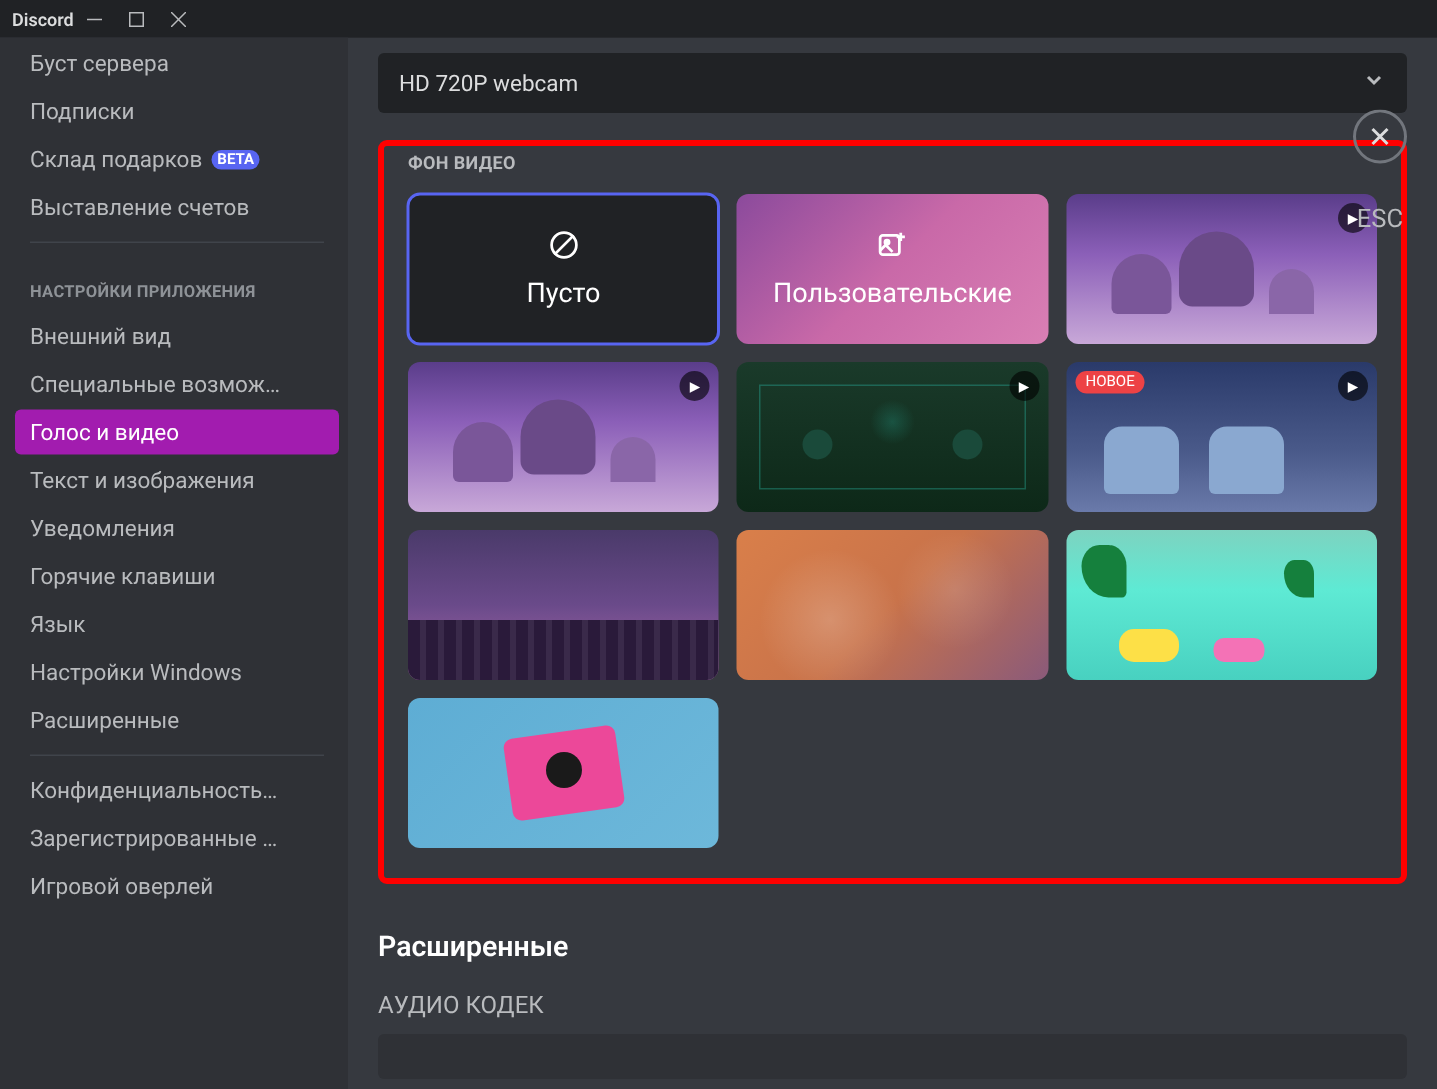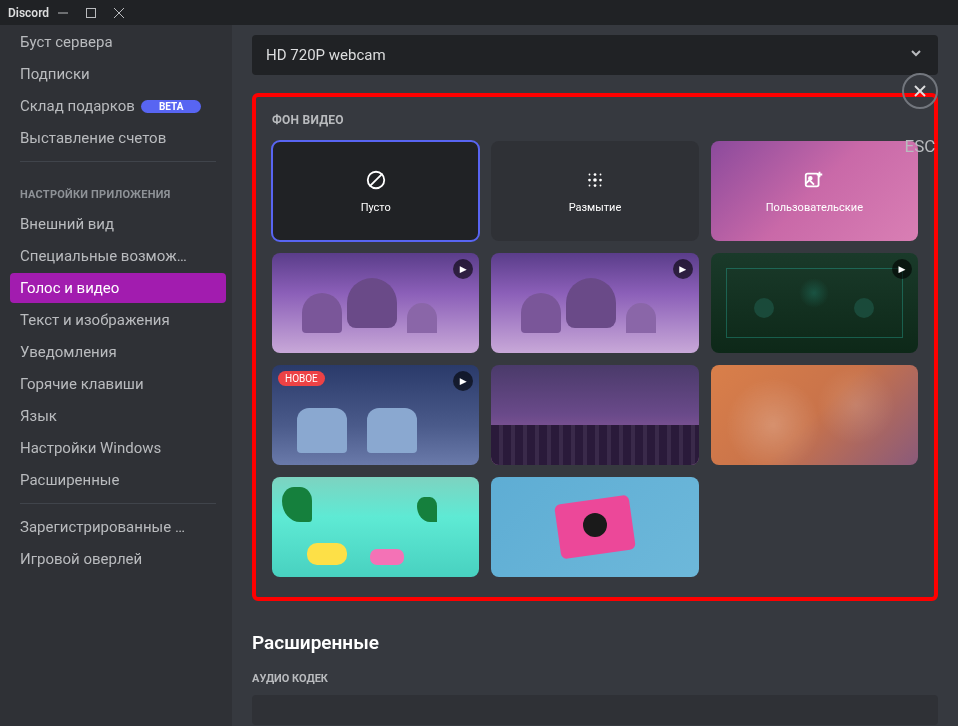--- a/index.html
+++ b/index.html
@@ -10,35 +10,35 @@
 .window-controls { display: flex; }
 .window-control { width: 28px; height: 22px; display: flex; align-items: center; justify-content: center; color: #b9bbbe; font-size: 14px; }
 
 .app-body { display: flex; height: calc(100% - 22px); position: relative; }
 
 .sidebar { width: 232px; background: #2f3136; padding: 0 6px 0 10px; overflow-y: auto; }
 .sidebar-item { padding: 6px 10px; margin: 2px 0; border-radius: 4px; font-size: 15px; color: #b9bbbe; cursor: pointer; white-space: nowrap; overflow: hidden; text-overflow: ellipsis; display: flex; align-items: center; }
 .sidebar-item.active { background: #a21caf; color: #fff; }
 .sidebar-header { padding: 18px 10px 6px; font-size: 11px; font-weight: 700; color: #8e9297; text-transform: uppercase; letter-spacing: 0.02em; }
 .sidebar-divider { height: 1px; background: #40444b; margin: 8px 10px; }
-.beta-badge { background: #5865f2; color: #fff; font-size: 10px; font-weight: 700; padding: 1px 18px; border-radius: 8px; margin-left: 6px; }
+.beta-badge { background: #5865f2; color: #fff; font-size: 10px; font-weight: 700; padding: 1px 4px; border-radius: 8px; margin-left: 6px; }
 
 .content { flex: 1; background: #36393f; padding: 0 20px 20px; overflow-y: auto; position: relative; }
 
 .dropdown { background: #202225; border-radius: 4px; padding: 10px 14px; display: flex; justify-content: space-between; align-items: center; margin-top: 10px; }
 .dropdown-label { font-size: 15px; color: #dcddde; }
 .chevron { color: #b9bbbe; }
 
-.section-highlight { border: 4px solid #ff0000; border-radius: 6px; padding: 16px 16px 20px; margin-top: 18px; }
+.section-highlight { border: 4px solid #ff0000; border-radius: 6px; padding: 4px 16px 20px; margin-top: 18px; }
 .section-title { font-size: 12px; font-weight: 700; color: #b9bbbe; letter-spacing: 0.02em; margin-bottom: 14px; }
 
 .bg-grid { display: grid; grid-template-columns: repeat(3, 1fr); gap: 12px; }
 .bg-card { height: 100px; border-radius: 8px; position: relative; overflow: hidden; cursor: pointer; display: flex; flex-direction: column; align-items: center; justify-content: center; gap: 6px; }
 .bg-card.selected { outline: 2px solid #5865f2; outline-offset: -1px; }
-.bg-card-label { font-size: 11px; color: #fff; }
+.bg-card-label { font-size: 18px; color: #fff; }
 .bg-card-icon { color: #fff; font-size: 18px; }
 
 .card-empty { background: #202225; }
 .card-blur { background: #2f3136; }
 .card-custom { background: linear-gradient(135deg, #8b4a9c 0%, #c969a8 50%, #d97fb4 100%); }
 
 .thumb { height: 100px; border-radius: 8px; position: relative; overflow: hidden; cursor: pointer; }
 .play-icon { position: absolute; top: 6px; right: 6px; width: 20px; height: 20px; background: rgba(0,0,0,0.6); border-radius: 50%; display: flex; align-items: center; justify-content: center; color: #fff; font-size: 9px; }
 .new-badge { position: absolute; top: 6px; left: 6px; background: #ed4245; color: #fff; font-size: 10px; font-weight: 400; padding: 2px 7px; border-radius: 9px; }
 
@@ -55,21 +55,21 @@
 .thumb-orange::before { content: ""; position: absolute; inset: 0; background: radial-gradient(circle at 30% 60%, #fff3 0%, transparent 30%), radial-gradient(circle at 70% 40%, #fff2 0%, transparent 25%); }
 .thumb-island { background: linear-gradient(180deg, #7dd3c0 0%, #5eead4 40%, #48d1c0 100%); }
 .thumb-island::before { content: ""; position: absolute; left: 10px; top: 10px; width: 30px; height: 35px; background: #15803d; border-radius: 40% 40% 10% 60%; box-shadow: 130px 5px 0 -5px #15803d; }
 .thumb-island::after { content: ""; position: absolute; bottom: 12px; left: 35px; width: 40px; height: 22px; background: #fde047; border-radius: 10px; box-shadow: 60px 3px 0 -3px #f472b6; }
 .thumb-retro { background: linear-gradient(135deg, #5eadd4 0%, #6db8da 100%); }
 .thumb-retro::before { content: ""; position: absolute; left: 50%; top: 50%; width: 75px; height: 55px; background: #ec4899; transform: translate(-50%,-50%) rotate(-8deg); border-radius: 6px; }
 .thumb-retro::after { content: ""; position: absolute; left: 50%; top: 48%; width: 24px; height: 24px; background: #1a1a1a; border-radius: 50%; transform: translate(-50%,-50%); }
 
 .advanced-section { margin-top: 30px; }
 .advanced-title { font-size: 19px; font-weight: 600; color: #fff; margin-bottom: 18px; }
-.codec-label { font-size: 11px; font-weight: 700; color: #b9bbbe; margin-bottom: 10px; }
+.codec-label { font-size: 16px; font-weight: 400; color: #b9bbbe; margin-bottom: 10px; }
 .codec-box { background: #2f3136; height: 30px; border-radius: 4px; }
 
 .close-esc { position: absolute; top: 48px; right: 20px; display: flex; flex-direction: column; align-items: center; gap: 6px; }
 .close-circle { width: 36px; height: 36px; border: 2px solid #72767d; border-radius: 50%; display: flex; align-items: center; justify-content: center; color: #dcddde; cursor: pointer; font-size: 16px; }
 .esc-label { font-size: 17px; color: #b9bbbe; margin-top: 21px; }
 
 .sidebar::-webkit-scrollbar, .content::-webkit-scrollbar { width: 8px; }
 .sidebar::-webkit-scrollbar-thumb, .content::-webkit-scrollbar-thumb { background: #202225; border-radius: 4px; }
 </style>
 </head>
@@ -135,20 +135,23 @@
     <div class="sidebar-item">
         <span>Язык</span>
       </div>
     <div class="sidebar-item">
         <span>Настройки Windows</span>
       </div>
     <div class="sidebar-item">
         <span>Расширенные</span>
       </div>
     <div class="sidebar-divider"></div>
+    <div class="sidebar-item">
+        <span>Конфиденциальность…</span>
+      </div>
     <div class="sidebar-item">
         <span>Зарегистрированные …</span>
       </div>
     <div class="sidebar-item">
         <span>Игровой оверлей</span>
       </div>
   </div>
 
   <div class="content">
     <div class="dropdown">
@@ -161,34 +164,20 @@
     <div class="section-highlight">
       <div class="section-title">ФОН ВИДЕО</div>
       <div class="bg-grid">
         <div class="bg-card card-empty selected">
           <span class="bg-card-icon"><svg width="22" height="22" viewBox="0 0 24 24">
                 <circle cx="12" cy="12" r="9" fill="none" stroke="currentColor" stroke-width="2"></circle>
                 <line x1="5" y1="19" x2="19" y2="5" stroke="currentColor" stroke-width="2"></line>
               </svg></span>
           <span class="bg-card-label">Пусто</span>
         </div>
-        <div class="bg-card card-blur">
-          <span class="bg-card-icon"><svg width="22" height="22" viewBox="0 0 24 24" fill="currentColor">
-                <circle cx="6" cy="6" r="1"></circle>
-                <circle cx="12" cy="6" r="1.5"></circle>
-                <circle cx="18" cy="6" r="1"></circle>
-                <circle cx="6" cy="12" r="1.5"></circle>
-                <circle cx="12" cy="12" r="2"></circle>
-                <circle cx="18" cy="12" r="1.5"></circle>
-                <circle cx="6" cy="18" r="1"></circle>
-                <circle cx="12" cy="18" r="1.5"></circle>
-                <circle cx="18" cy="18" r="1"></circle>
-              </svg></span>
-          <span class="bg-card-label">Размытие</span>
-        </div>
         <div class="bg-card card-custom">
           <span class="bg-card-icon"><svg width="22" height="22" viewBox="0 0 24 24" fill="none" stroke="currentColor" stroke-width="2">
                 <rect x="3" y="5" width="14" height="14" rx="2"></rect>
                 <circle cx="8" cy="10" r="1.5" fill="currentColor"></circle>
                 <path d="M3 16l4-4 5 5"></path>
                 <path d="M18 3v6M15 6h6"></path>
               </svg></span>
           <span class="bg-card-label">Пользовательские</span>
         </div>
 

